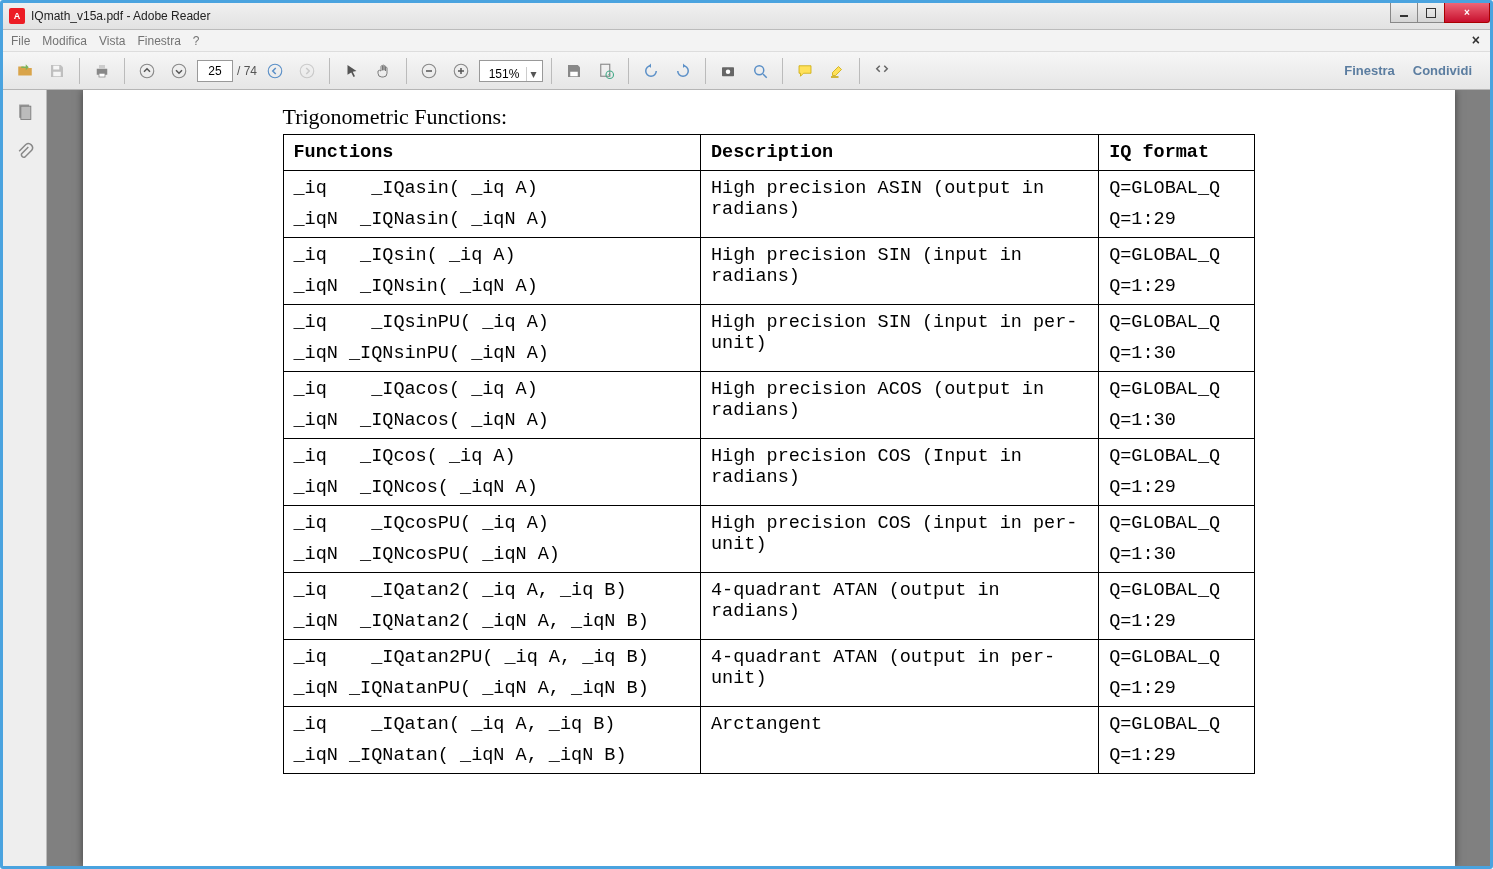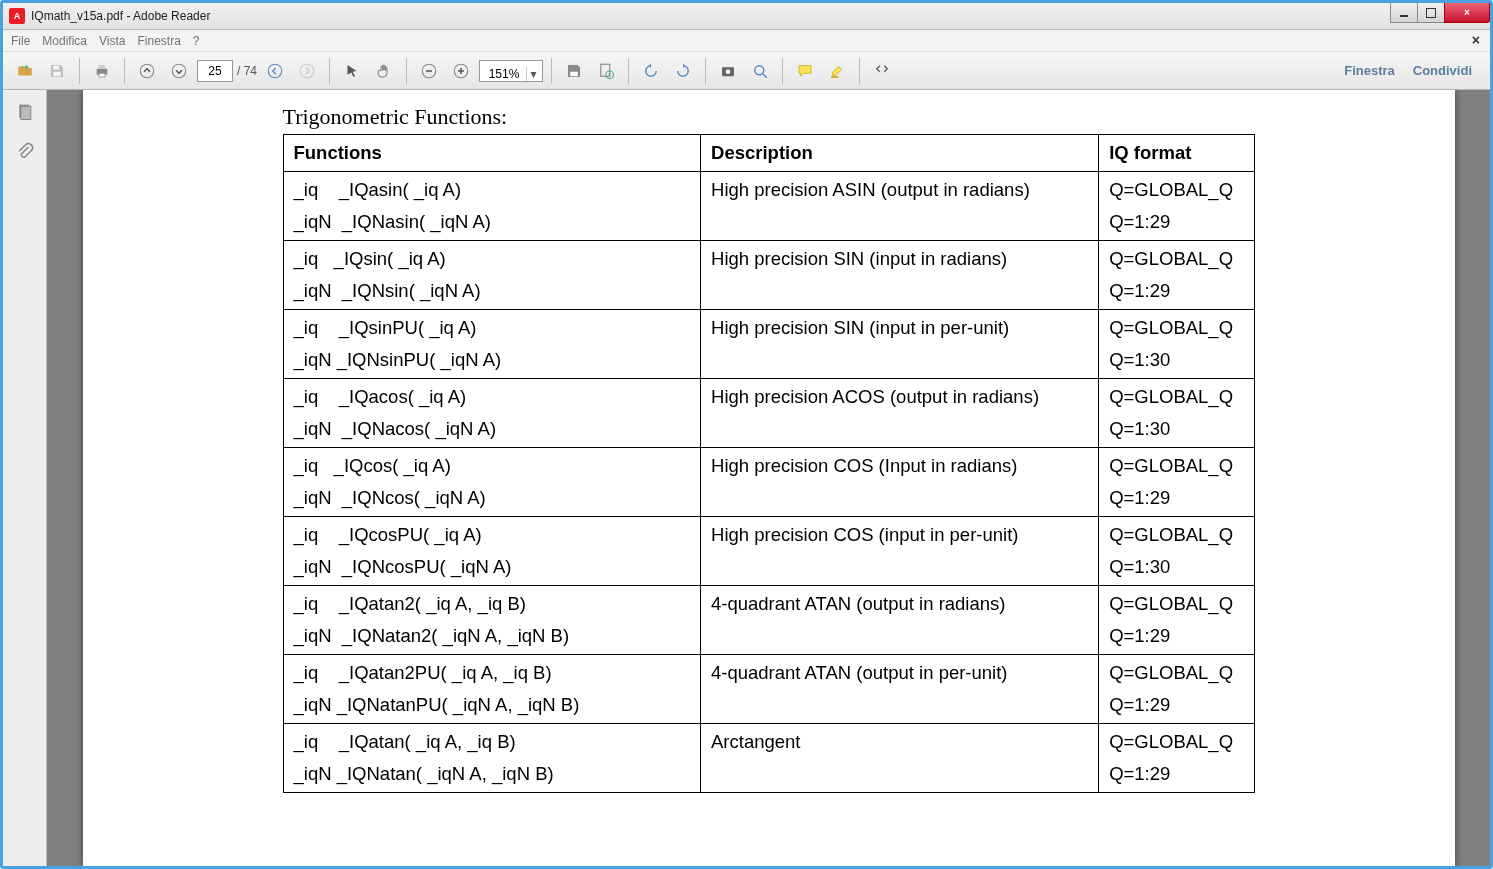--- a/index.html
+++ b/index.html
@@ -135,21 +135,21 @@
     }
     .sect-title {
       font-family: "Times New Roman", serif;
       font-weight: normal;
       font-size: 22px;
       margin-bottom: 4px;
     }
     table.func {
       border-collapse: collapse;
       width: 100%;
-      font-family: Liberation Sans, sans-serif;
+      font-family: Liberation Mono, monospace;
       font-size: 18.5px;
     }
     table.func th, table.func td {
       border: 1.5px solid #000;
       padding: 7px 10px;
       text-align: left;
       vertical-align: top;
     }
     table.func th {
       font-weight: bold;

